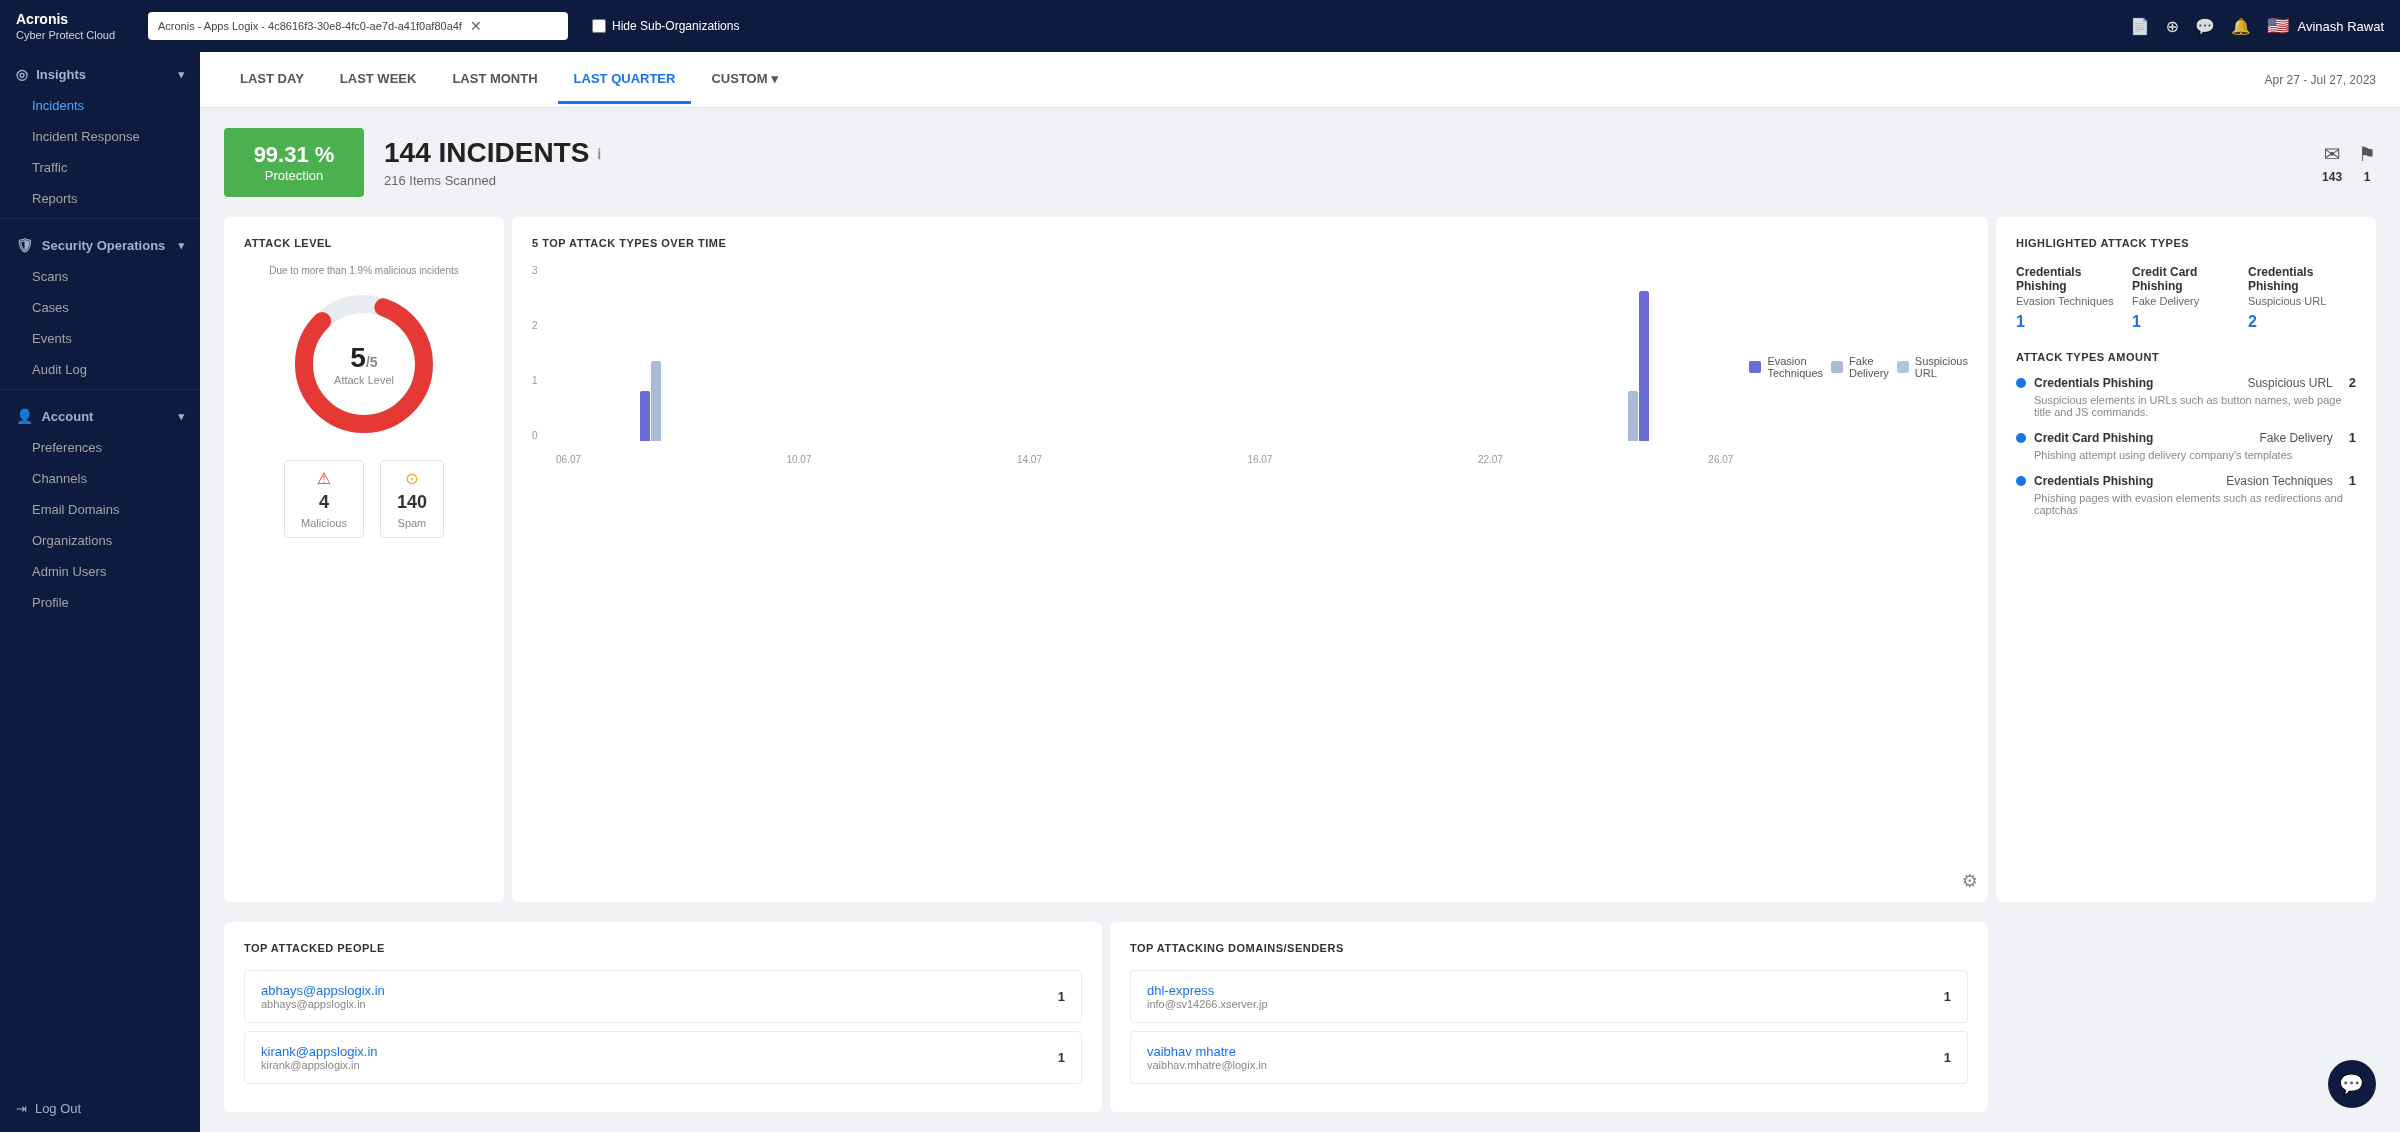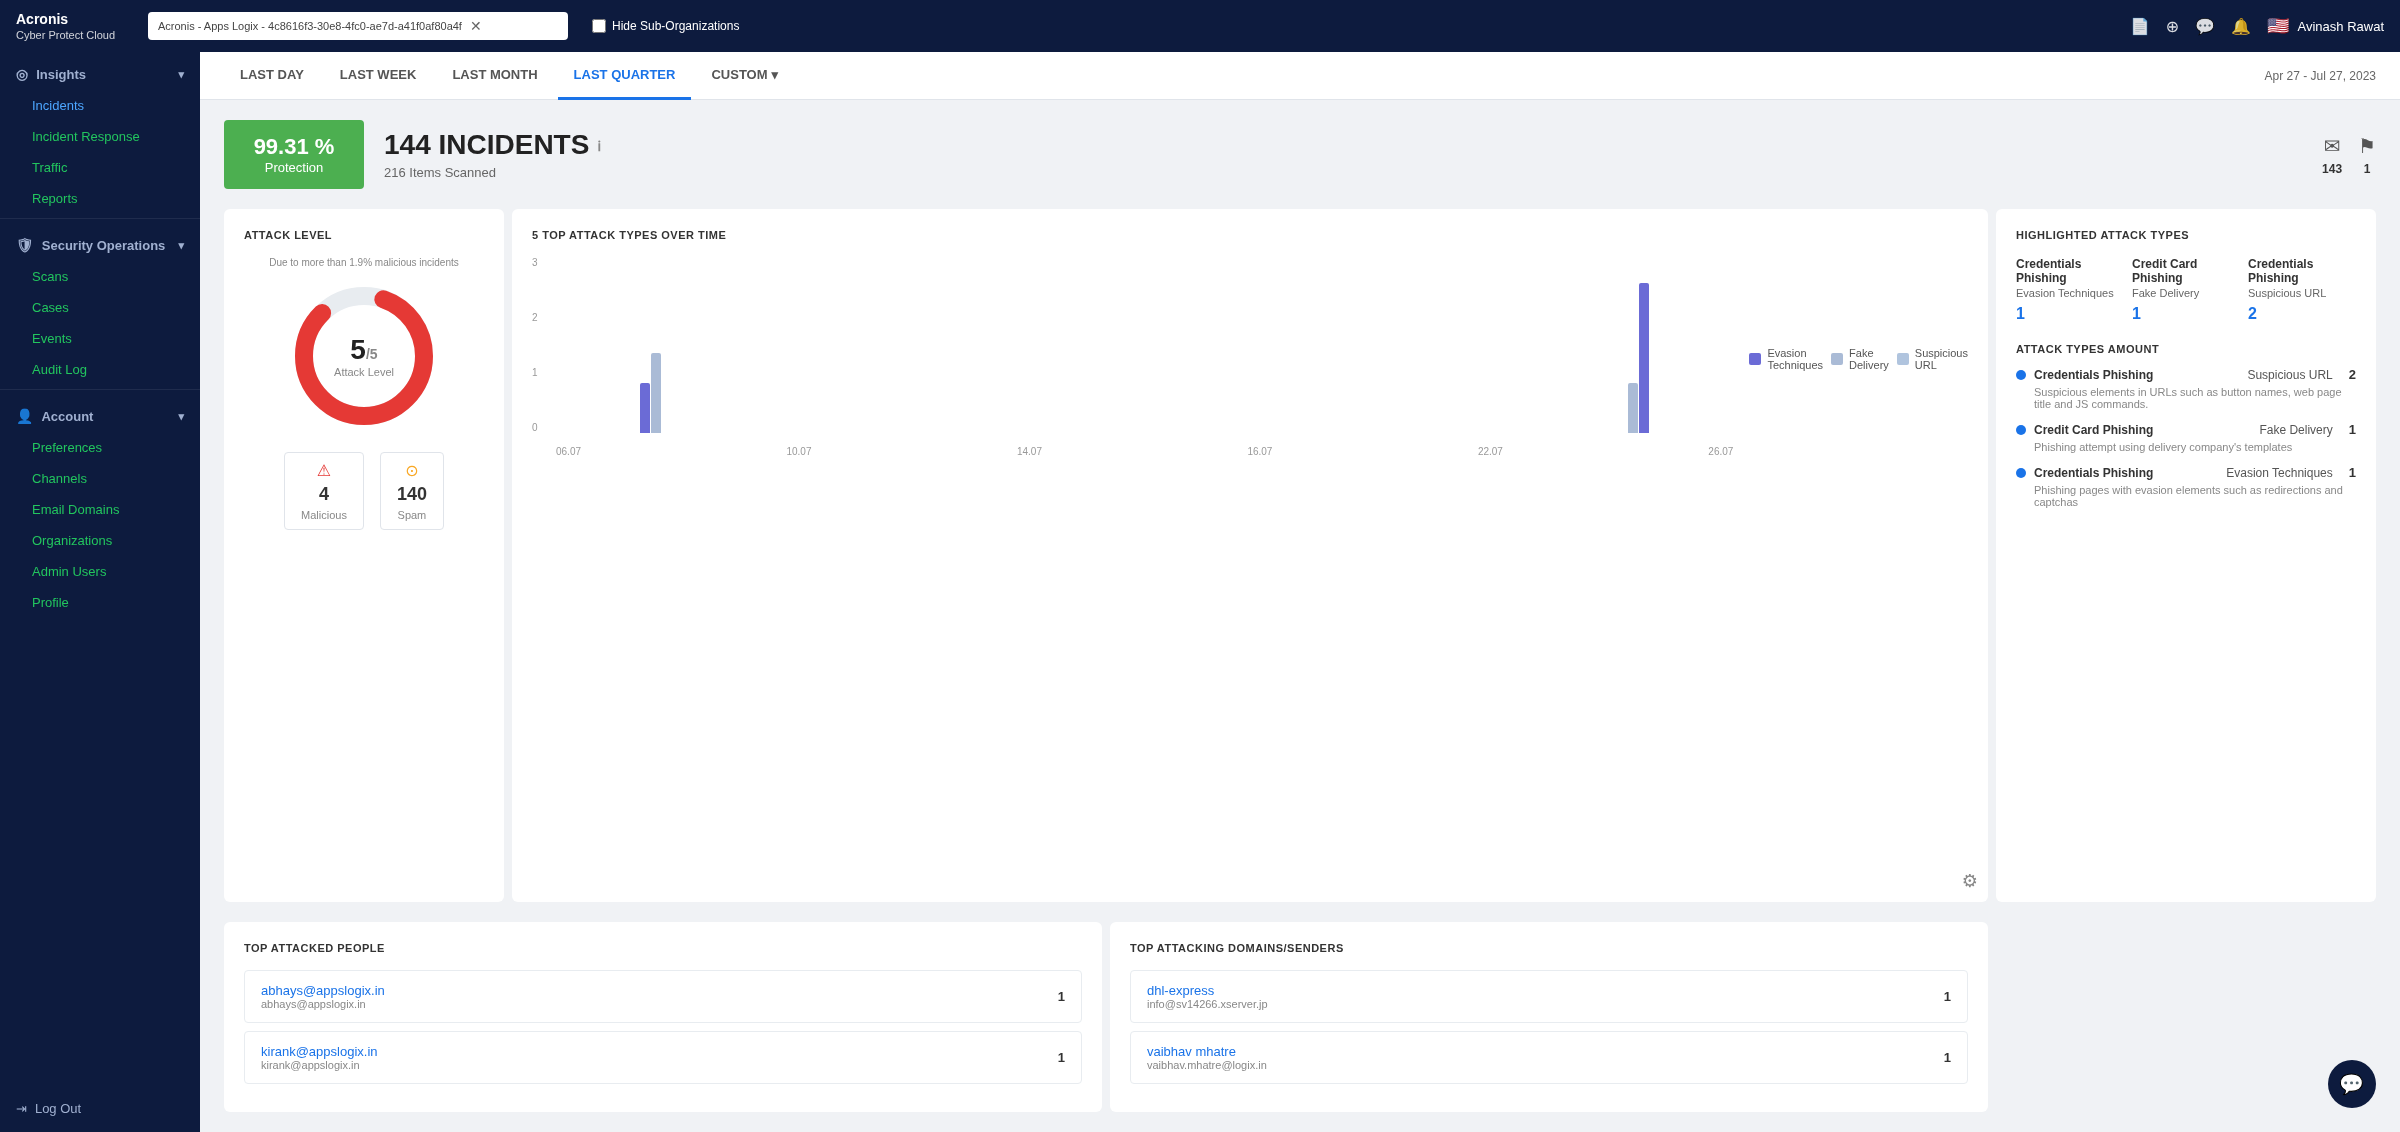--- a/index.html
+++ b/index.html
@@ -20,30 +20,30 @@
     .flag { font-size: 18px; }
 
     
     .main-layout { display: flex; flex: 1; overflow: hidden; }
 
     
     .sidebar { width: 200px; background: #0d1b3e; color: white; display: flex; flex-direction: column; overflow-y: auto; flex-shrink: 0; }
     .sidebar-group-header { display: flex; align-items: center; gap: 8px; padding: 14px 16px 8px; font-size: 13px; font-weight: 600; cursor: pointer; color: #a0b0d0; }
     .sidebar-group-header .icon { font-size: 14px; }
     .sidebar-group-header .chevron { margin-left: auto; font-size: 11px; }
-    .sidebar-item { padding: 8px 16px 8px 32px; font-size: 13px; color: #22c55e; cursor: pointer; }
+    .sidebar-item { padding: 8px 16px 8px 32px; font-size: 13px; color: #a3a3a3; cursor: pointer; }
     .sidebar-item.active { color: #4da6ff; font-weight: 500; }
     .sidebar-divider { height: 1px; background: rgba(255,255,255,0.08); margin: 4px 0; }
     .sidebar-logout { display: flex; align-items: center; gap: 8px; padding: 16px; font-size: 13px; color: #a0b0d0; cursor: pointer; margin-top: auto; }
 
     
     .content { flex: 1; display: flex; flex-direction: column; overflow: hidden; }
 
     
-    .filter-bar { background: white; border-bottom: 1px solid #e0e4ea; padding: 0 24px; display: flex; align-items: center; height: 48px; gap: 4px; }
+    .filter-bar { background: white; border-bottom: 1px solid #e0e4ea; padding: 0 24px; display: flex; align-items: center; height: 56px; gap: 4px; }
     .filter-tab { padding: 14px 16px; font-size: 13px; font-weight: 600; color: #555; cursor: pointer; border-bottom: 3px solid transparent; height: 48px; display: flex; align-items: center; }
     .filter-tab.active { color: #1a73e8; border-bottom-color: #1a73e8; }
     .filter-tab-custom { display: flex; align-items: center; gap: 4px; }
     .filter-date { margin-left: auto; font-size: 12px; color: #666; }
 
     
     .dashboard { flex: 1; overflow-y: auto; padding: 20px 24px; display: flex; flex-direction: column; gap: 20px; }
 
     
     .summary-row { display: flex; align-items: center; gap: 20px; }

